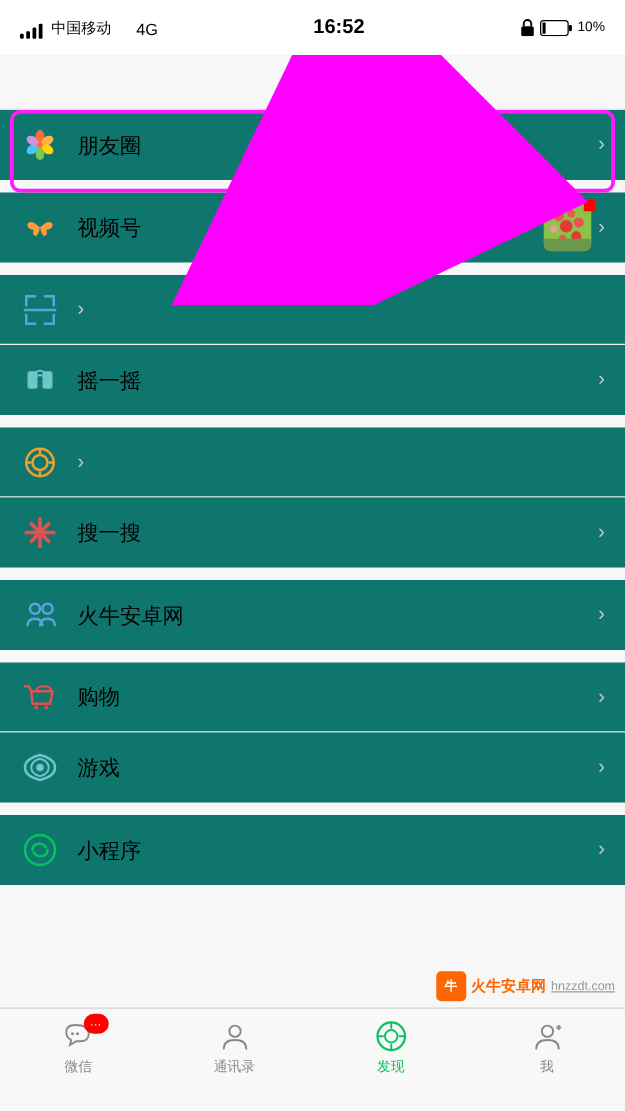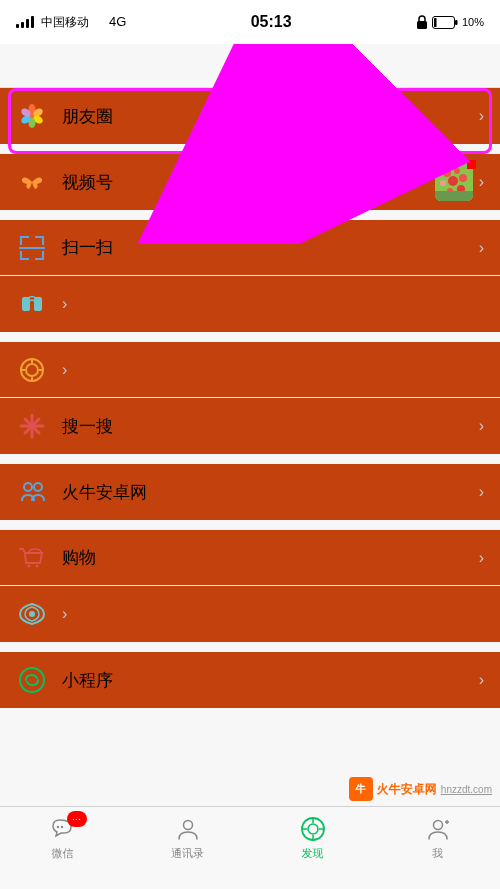--- a/index.html
+++ b/index.html
@@ -16,21 +16,21 @@
     .status-bar {
       background: #fff;
       height: 44px;
       display: flex;
       align-items: center;
       justify-content: space-between;
       padding: 0 16px;
       font-size: 13px;
       font-weight: 500;
     }
-    .status-left { display: flex; align-items: flex-start; gap: 4px; }
+    .status-left { display: flex; align-items: flex-end; gap: 4px; }
     .status-right { display: flex; align-items: center; gap: 4px; font-size: 12px; }
 
     
     .signal { display: flex; align-items: flex-end; gap: 2px; height: 14px; }
     .signal-bar { background: #000; border-radius: 1px; width: 3px; }
     .signal-bar:nth-child(1) { height: 4px; }
     .signal-bar:nth-child(2) { height: 6px; }
     .signal-bar:nth-child(3) { height: 9px; }
     .signal-bar:nth-child(4) { height: 12px; }
 
@@ -53,21 +53,21 @@
     .content {
       flex: 1;
       overflow-y: auto;
     }
 
     
     .menu-group {
       margin-bottom: 10px;
     }
     .menu-item {
-      background: #c2410c;
+      background: #0f766e;
       display: flex;
       align-items: center;
       padding: 0 16px;
       height: 56px;
       border-bottom: 1px solid #f0f0f0;
       cursor: pointer;
       position: relative;
     }
     .menu-item:last-child {
       border-bottom: none;
@@ -207,21 +207,21 @@
   <div class="status-left">
     <div class="signal">
       <div class="signal-bar"></div>
       <div class="signal-bar"></div>
       <div class="signal-bar"></div>
       <div class="signal-bar"></div>
     </div>
     <span style="font-size:12px;margin-left:3px;">中国移动</span>
     <span style="font-size:13px;margin-left:16px;">4G</span>
   </div>
-  <div style="font-size:16px;font-weight:600;">05:13</div>
+  <div style="font-size:16px;font-weight:600;">16:52</div>
   <div class="status-right">
 
     <svg width="12" height="14" viewBox="0 0 12 14">
       <rect x="1" y="6" width="10" height="8" rx="1.5" fill="#000"></rect>
       <path d="M3 6V4a3 3 0 016 0v2" fill="none" stroke="#000" stroke-width="1.5"></path>
     </svg>
 
     <svg width="26" height="13" viewBox="0 0 26 13">
       <rect x="0.5" y="0.5" width="22" height="12" rx="2.5" fill="none" stroke="#000" stroke-width="1"></rect>
       <rect x="2" y="2" width="2.5" height="9" rx="0.5" fill="#000"></rect>
@@ -312,34 +312,34 @@
           <rect x="3" y="3" width="2" height="9" fill="#5ba3dc"></rect>
           <rect x="18" y="3" width="9" height="2" fill="#5ba3dc"></rect>
           <rect x="25" y="3" width="2" height="9" fill="#5ba3dc"></rect>
           <rect x="3" y="25" width="9" height="2" fill="#5ba3dc"></rect>
           <rect x="3" y="18" width="2" height="9" fill="#5ba3dc"></rect>
           <rect x="18" y="25" width="9" height="2" fill="#5ba3dc"></rect>
           <rect x="25" y="18" width="2" height="9" fill="#5ba3dc"></rect>
           <rect x="2" y="14" width="26" height="2" fill="#5ba3dc"></rect>
         </svg>
       </div>
-      <span class="menu-label">扫一扫</span>
       <div class="menu-right">
         <span class="chevron">›</span>
       </div>
     </div>
     <div class="menu-item">
       <div class="menu-icon">
         <svg width="30" height="30" viewBox="0 0 30 30">
           <rect x="5" y="8" width="8" height="14" rx="2" fill="#6ec6ca"></rect>
           <rect x="17" y="8" width="8" height="14" rx="2" fill="#6ec6ca"></rect>
           <path d="M13 12 Q15 10 17 12" stroke="#6ec6ca" stroke-width="1.5" fill="none"></path>
           <path d="M11 9 Q15 6 19 9" stroke="#6ec6ca" stroke-width="1.5" fill="none"></path>
         </svg>
       </div>
+      <span class="menu-label">摇一摇</span>
       <div class="menu-right">
         <span class="chevron">›</span>
       </div>
     </div>
   </div>
 
   <div class="menu-group">
     <div class="menu-item">
       <div class="menu-icon">
         <svg width="30" height="30" viewBox="0 0 30 30">
@@ -406,20 +406,21 @@
       </div>
     </div>
     <div class="menu-item">
       <div class="menu-icon">
         <svg width="30" height="30" viewBox="0 0 30 30">
           <path d="M3 15 Q3 8 15 5 Q27 8 27 15 Q27 22 15 25 Q3 22 3 15Z" fill="none" stroke="#6ec6ca" stroke-width="2"></path>
           <path d="M8 15 Q8 10 15 8 Q22 10 22 15 Q22 20 15 22 Q8 20 8 15Z" fill="none" stroke="#6ec6ca" stroke-width="1.5"></path>
           <circle cx="15" cy="15" r="3" fill="#6ec6ca"></circle>
         </svg>
       </div>
+      <span class="menu-label">游戏</span>
       <div class="menu-right">
         <span class="chevron">›</span>
       </div>
     </div>
   </div>
 
   <div class="menu-group">
     <div class="menu-item">
       <div class="menu-icon">
         <svg width="30" height="30" viewBox="0 0 30 30">

